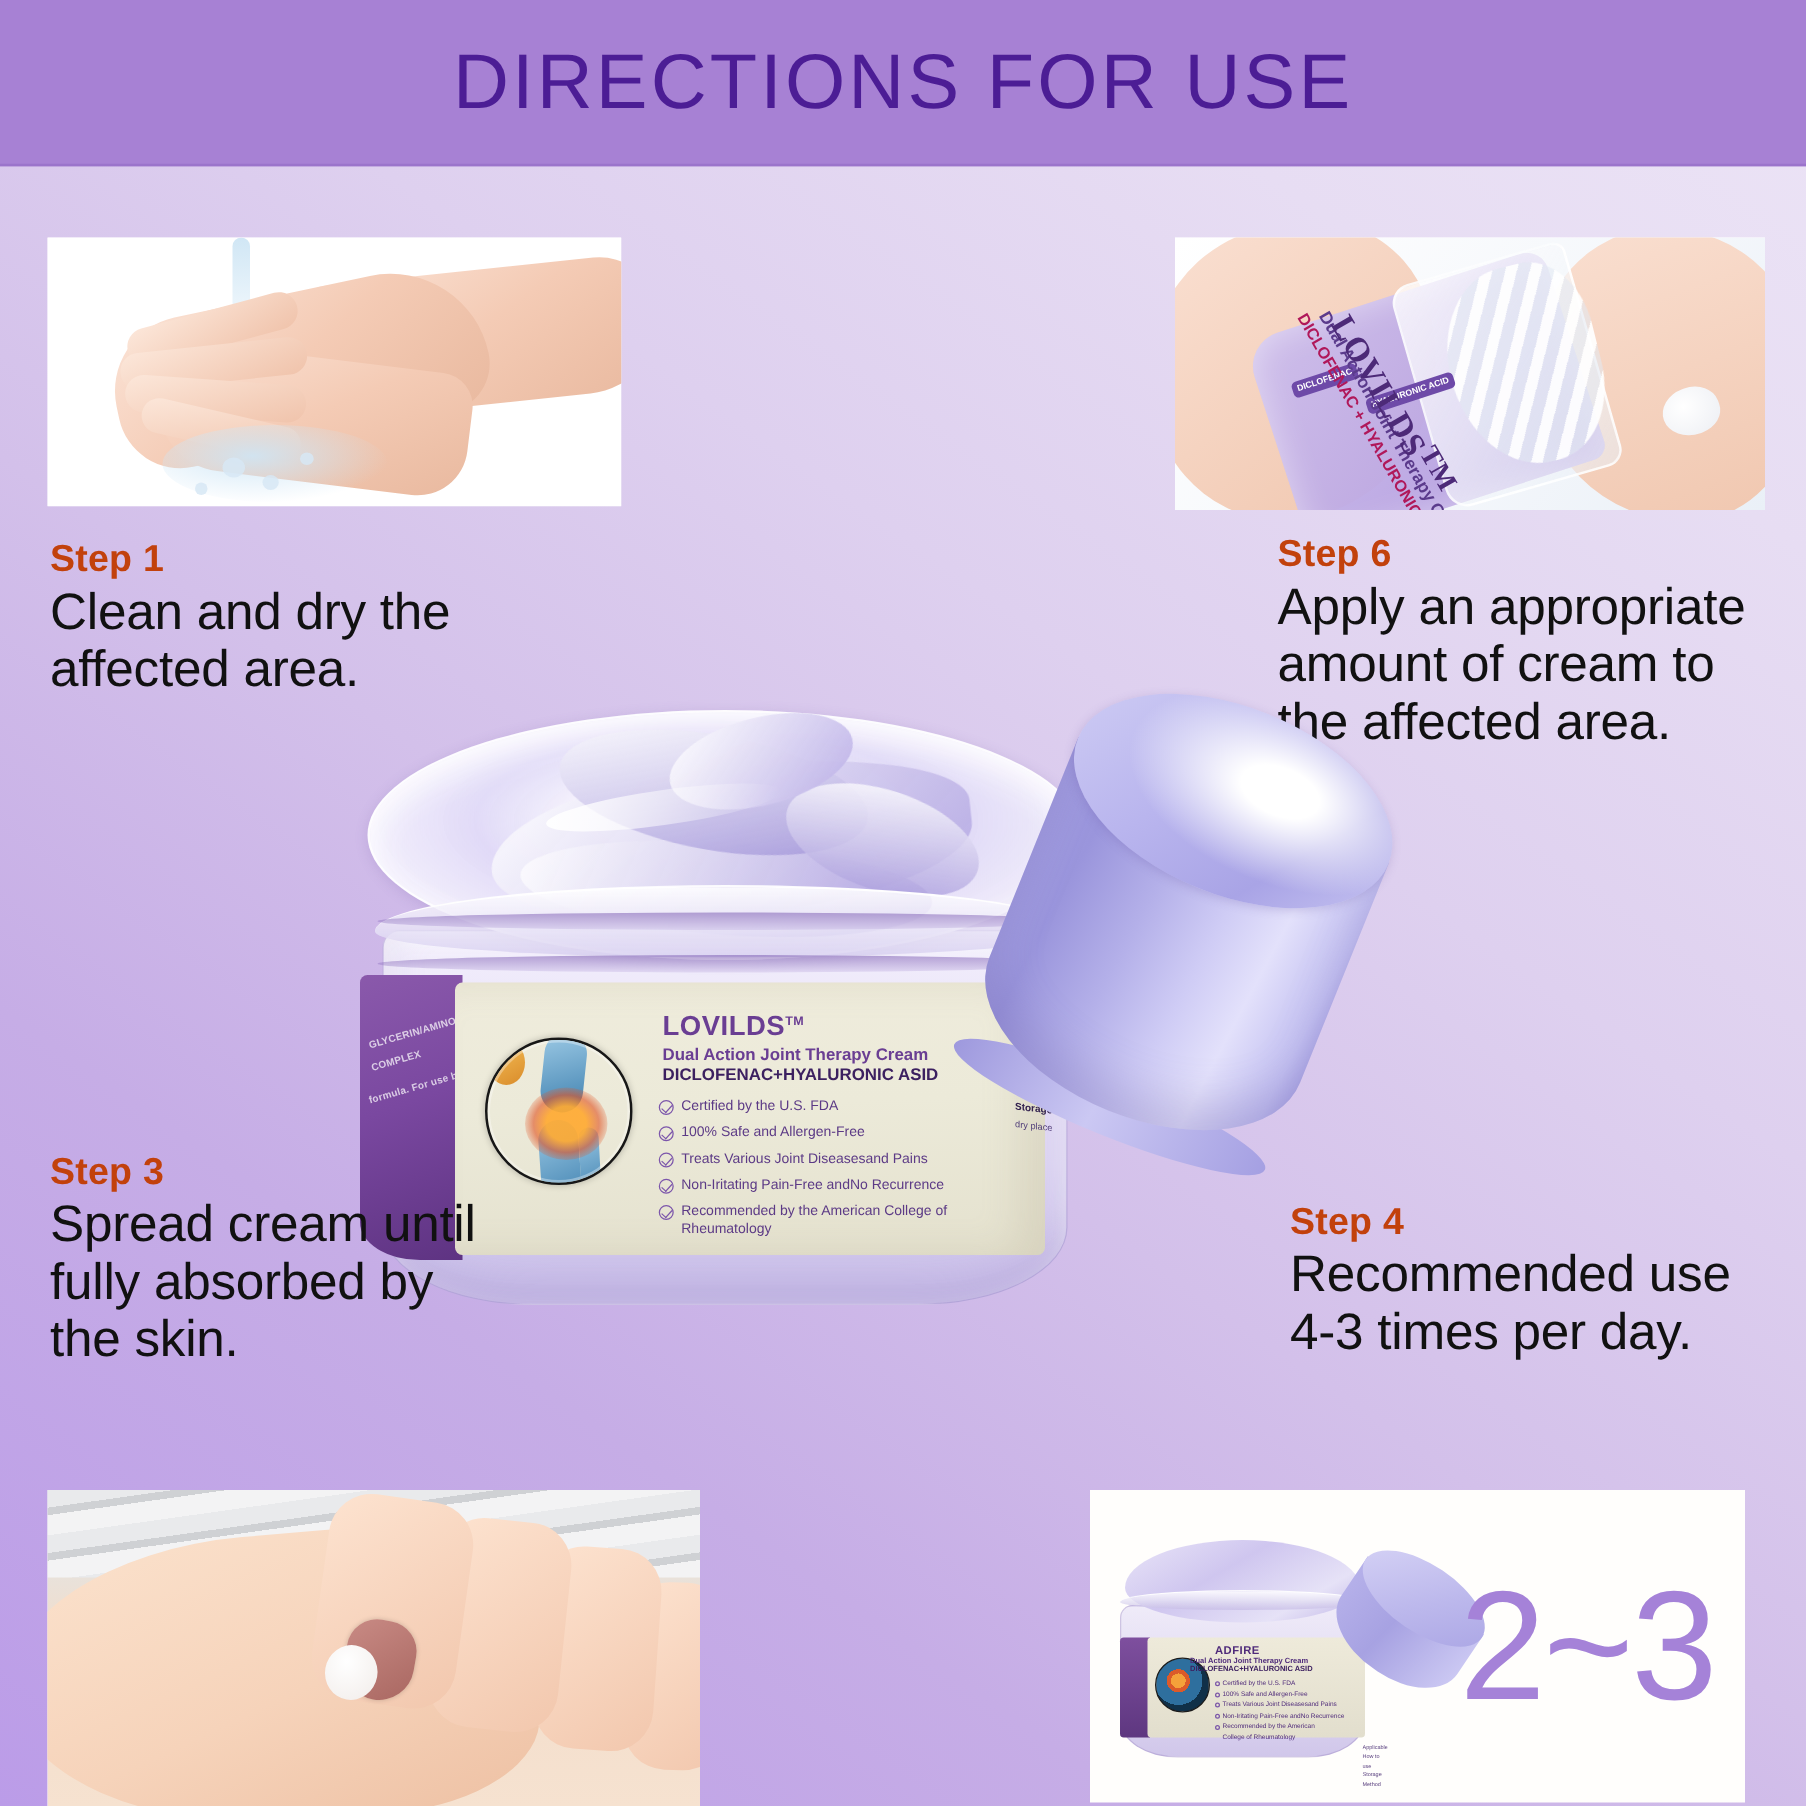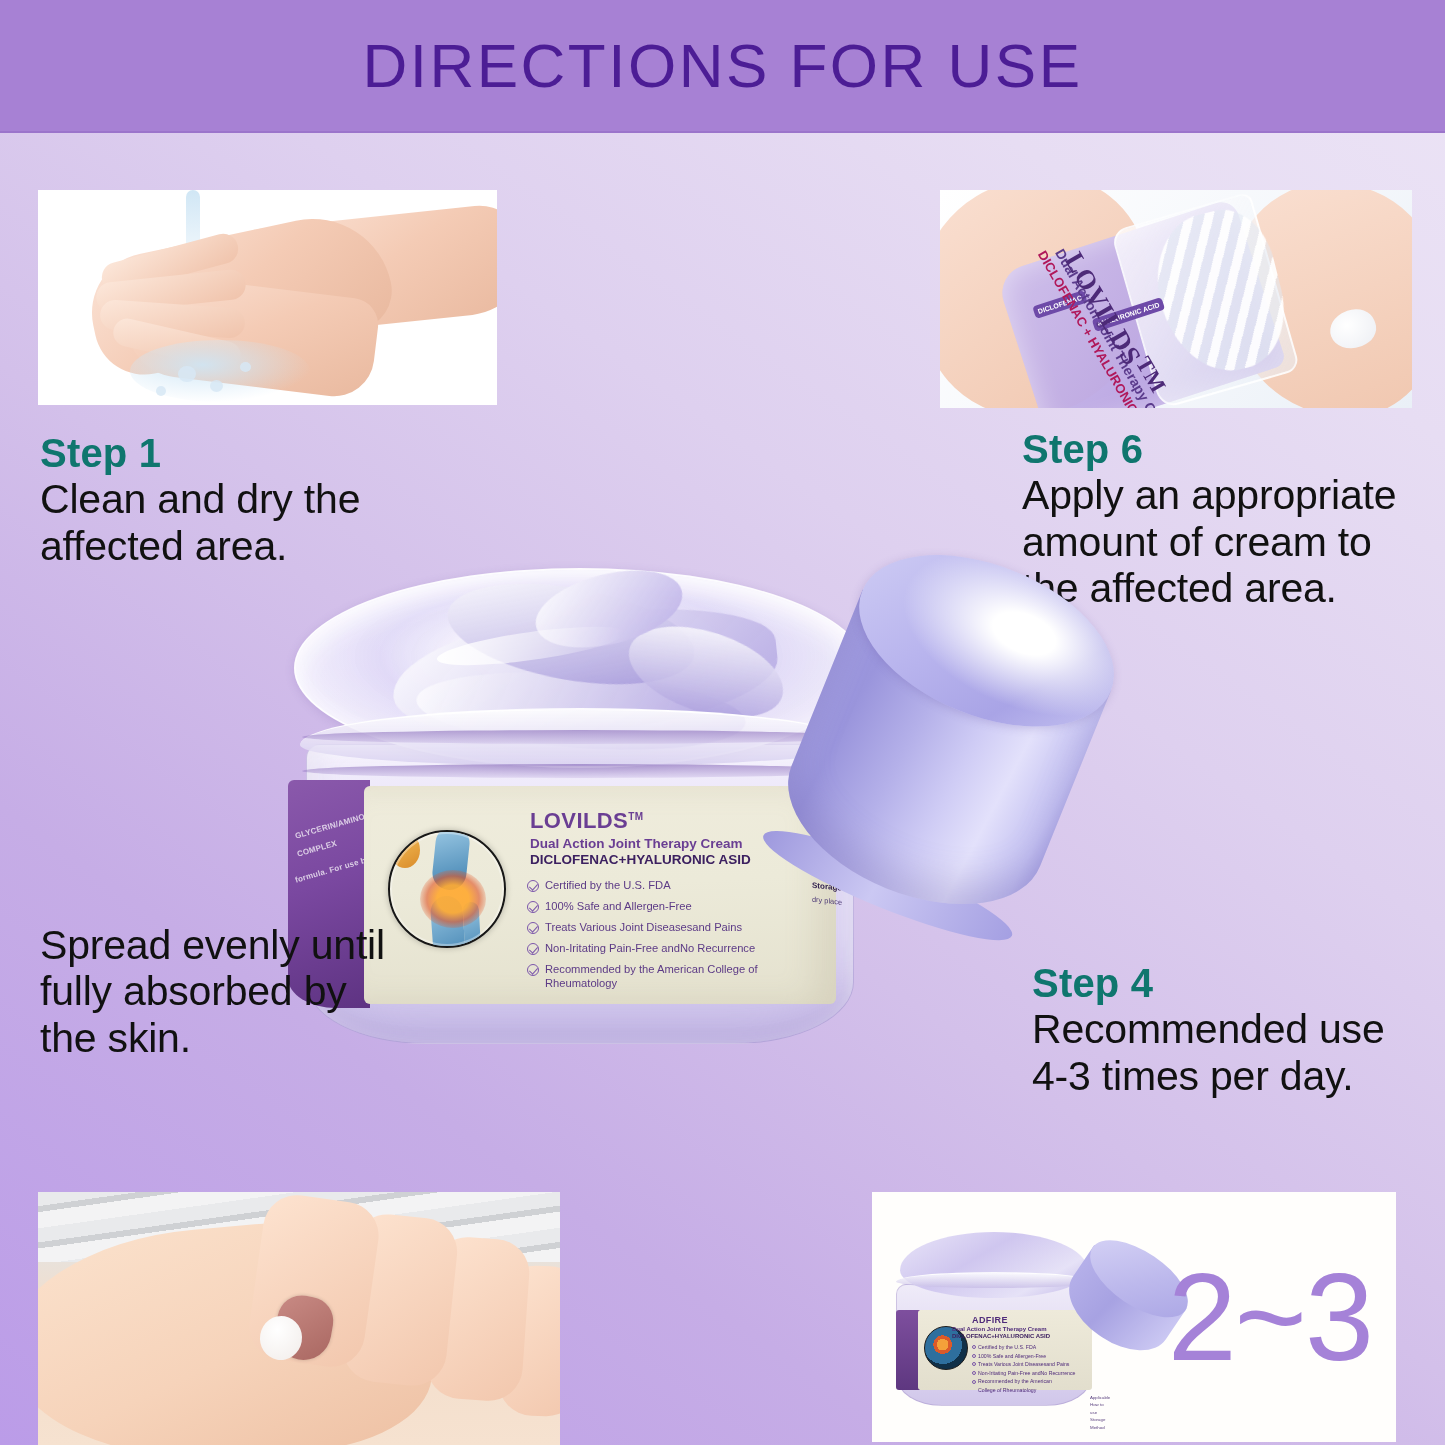--- a/index.html
+++ b/index.html
@@ -417,22 +417,22 @@
   }
   .lid-edge{
     position:absolute; left:0; top:316px; width:268px; height:46px;
     background:linear-gradient(96deg,#9d98dd,#cbc8f3 46%,#a49fe2);
     border-radius:50%;
   }
 
   
   .step-block{ position:absolute; }
   .step-title{
-    color:#0f766e;
-    font-size:40px; font-weight:700; line-height:1.06;
+    color:#c2410c;
+    font-size:30px; font-weight:700; line-height:1.06;
     letter-spacing:.2px; white-space:nowrap;
     margin-bottom:2px;
   }
   .step-body{
     color:#111; font-size:41px; font-weight:400; line-height:1.13;
     letter-spacing:-.2px;
   }
   #step1-block{ left:40px; top:432px; width:440px; }
   #step2-block{ left:1022px; top:428px; width:400px; }
   #step3-block{ left:40px; top:922px; width:360px; }
@@ -618,19 +618,20 @@
   <div class="step-title">Step 1</div>
   <div class="step-body">Clean and dry the affected area.</div>
 </div>
 
 <div class="step-block" id="step2-block">
   <div class="step-title">Step 6</div>
   <div class="step-body">Apply an appropriate amount of cream to the affected area.</div>
 </div>
 
 <div class="step-block" id="step3-block">
-  <div class="step-body">Spread evenly until fully absorbed by the skin.</div>
+  <div class="step-title">Step 3</div>
+  <div class="step-body">Spread cream until fully absorbed by the skin.</div>
 </div>
 
 <div class="step-block" id="step4-block">
   <div class="step-title">Step 4</div>
   <div class="step-body">Recommended use 4-3 times per day.</div>
 </div>
 
 </body></html>

